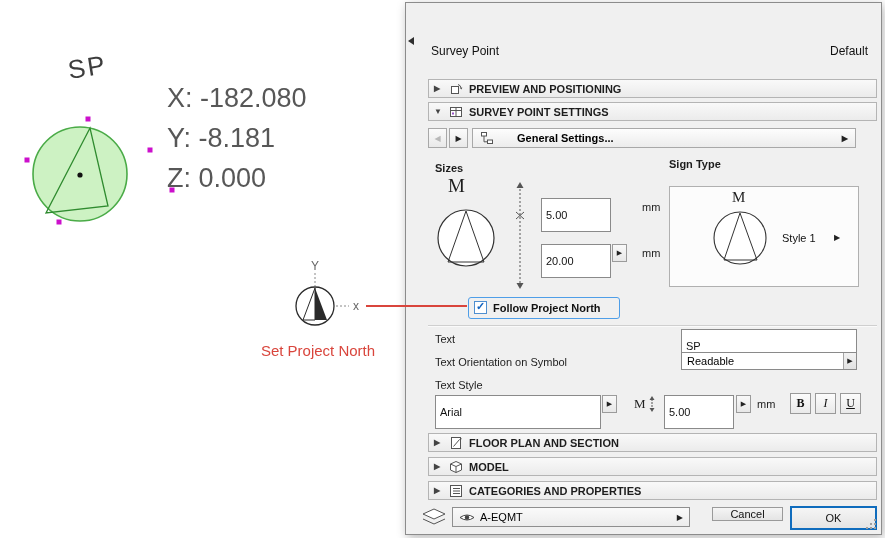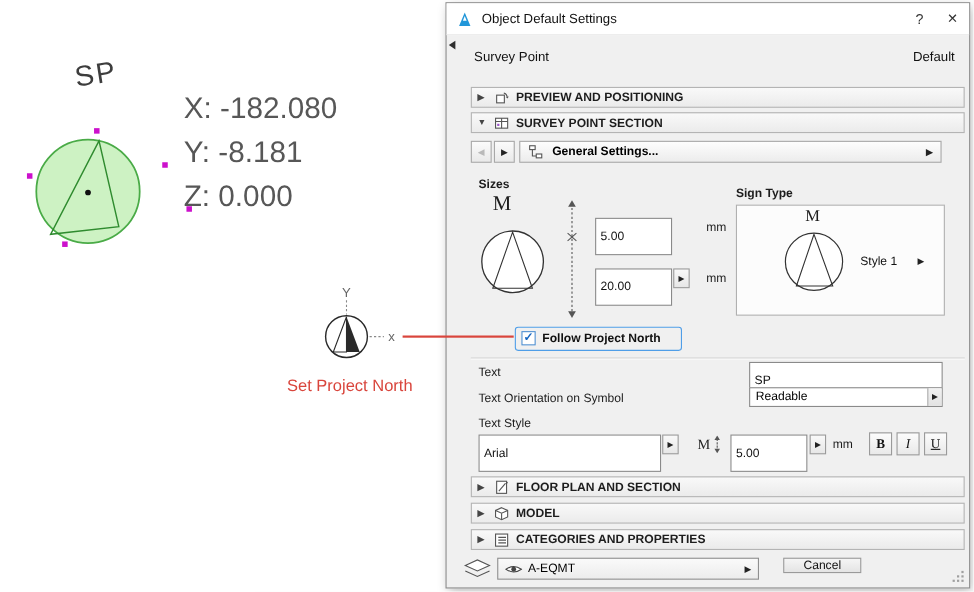--- a/index.html
+++ b/index.html
@@ -32,21 +32,21 @@
             background:linear-gradient(#f9f9f9,#ebebeb); border:1px solid #b4b4b4;
             display:flex; align-items:center; gap:6px; padding:0 5px; font-size:11px; font-weight:bold; color:#1d1d1d; cursor:pointer; }
   .secbar .arr { width:9px; font-size:8px; color:#444; }
 
   .navbtn { position:absolute; top:125px; width:19px; height:20px; border:1px solid #a8a8a8;
             background:linear-gradient(#fbfbfb,#e9e9e9); display:flex; align-items:center; justify-content:center;
             font-size:8px; color:#222; cursor:pointer; }
   .navbtn.disabled { color:#b9b9b9; }
   .gs-drop { position:absolute; left:66px; top:125px; width:384px; height:20px;
              background:linear-gradient(#fdfdfd,#ececec); border:1px solid #a8a8a8;
-             display:flex; align-items:center; gap:8px; padding:0 7px; font-size:11px; font-weight:bold; cursor:pointer; }
+             display:flex; align-items:center; gap:23px; padding:0 7px; font-size:11px; font-weight:bold; cursor:pointer; }
   .gs-drop .arr-r { margin-left:auto; font-size:8px; color:#222; }
 
   .grp-lbl { position:absolute; font-size:11px; font-weight:bold; color:#1d1d1d; }
   .plain-lbl { position:absolute; font-size:11px; color:#1d1d1d; }
   .serif-m { font-family:"Liberation Serif", serif; }
 
   .tinput { position:absolute; height:18px; border:1px solid #8a8a8a; background:#fff;
             font-size:11px; padding:16px 4px; font-family:"Liberation Sans",sans-serif; color:#111; }
   .spin { position:absolute; width:15px; height:18px; border:1px solid #9b9b9b;
           background:linear-gradient(#f9f9f9,#e7e7e7); font-size:7px; color:#222;
@@ -125,30 +125,20 @@
   </svg>
 
   <div class="redline"></div>
 
   <div class="rednote">
     <div>Set Project North</div>
   </div>
 
   <div class="dialog">
 
-    <div class="titlebar">
-      <svg width="15" height="15" viewBox="0 0 16 16">
-        <path d="M2.5 14.5 L8 1.5 L13.5 14.5 Z" fill="#2196d9"></path>
-        <path d="M6.2 9.5 L8 4.8 L9.8 9.5 Z" fill="#ffffff"></path>
-      </svg>
-      <span class="title">Object Default Settings</span>
-      <span style="margin-left:auto"></span>
-      <span class="cap-btn">?</span>
-      <span class="cap-btn" style="font-size:12px">✕</span>
-    </div>
 
     <div class="edge-marker"></div>
     <div class="subject">Survey Point</div>
     <div class="default-lbl">Default</div>
 
     <div class="secbar" style="top:76px">
       <span class="arr">▶</span>
       <svg width="14" height="14" viewBox="0 0 14 14">
         <rect x="2.5" y="4.5" width="7" height="7" fill="#fff" stroke="#555"></rect>
         <path d="M9 2.5 a4 4 0 0 1 3 3.5" fill="none" stroke="#555"></path>
@@ -158,41 +148,41 @@
     </div>
 
     <div class="secbar" style="top:99px">
       <span class="arr">▼</span>
       <svg width="14" height="14" viewBox="0 0 14 14">
         <rect x="1.5" y="2.5" width="11" height="9" fill="#fff" stroke="#555"></rect>
         <line x1="1.5" y1="5.5" x2="12.5" y2="5.5" stroke="#555"></line>
         <line x1="7" y1="2.5" x2="7" y2="11.5" stroke="#555"></line>
         <rect x="3" y="7.5" width="2" height="2" fill="#9a52c7"></rect>
       </svg>
-      <span>SURVEY POINT SECTION</span>
+      <span>SURVEY POINT SETTINGS</span>
     </div>
 
     <div class="navbtn disabled" style="left:22px">
       <span>◀</span>
     </div>
     <div class="navbtn" style="left:43px">
       <span>▶</span>
     </div>
     <div class="gs-drop">
       <svg width="14" height="14" viewBox="0 0 14 14">
         <rect x="1.5" y="1.5" width="5" height="3.5" fill="#fff" stroke="#555"></rect>
         <rect x="7.5" y="9" width="5" height="3.5" fill="#fff" stroke="#555"></rect>
         <path d="M4 5 v5.8 h3.5" fill="none" stroke="#555"></path>
       </svg>
       <span>General Settings...</span>
       <span class="arr-r">▶</span>
     </div>
 
     <div class="grp-lbl" style="left:29px;top:159px">Sizes</div>
-    <div class="grp-lbl" style="left:263px;top:167px">Sign Type</div>
+    <div class="grp-lbl" style="left:263px;top:155px">Sign Type</div>
 
     <div class="plain-lbl serif-m" style="left:42px;top:172px;font-size:19px">M</div>
     <svg style="position:absolute;left:28px;top:203px" width="64" height="64">
       <circle cx="32" cy="32" r="28" fill="#fff" stroke="#333" stroke-width="1.2"></circle>
       <polygon points="32,5 14,56 50,56" fill="none" stroke="#333" stroke-width="1"></polygon>
     </svg>
     <svg style="position:absolute;left:104px;top:178px" width="22" height="110">
       <line x1="10" y1="4" x2="10" y2="105" stroke="#555" stroke-dasharray="2,2"></line>
       <path d="M10 1 l-3.5 6 h7 Z" fill="#555"></path>
       <line x1="6" y1="31" x2="14" y2="38" stroke="#555"></line>
@@ -303,20 +293,23 @@
       <svg width="16" height="11" viewBox="0 0 16 11">
         <path d="M1 5.5 Q8 0.5 15 5.5 Q8 10.5 1 5.5 Z" fill="#fff" stroke="#444"></path>
         <circle cx="8" cy="5.5" r="2.2" fill="#444"></circle>
       </svg>
       <span>A-EQMT</span>
       <span class="arr-r">▶</span>
     </div>
     <div class="btn" style="left:306px;top:504px;width:71px;height:14px">
       <span>Cancel</span>
     </div>
+    <div class="btn default" style="left:384px;top:503px;width:87px;height:24px">
+      <span>OK</span>
+    </div>
 
     <div class="grip">
       <i style="left:8px;top:0"></i>
         <i style="left:4px;top:4px"></i>
         <i style="left:8px;top:4px"></i>
       <i style="left:0;top:8px"></i>
         <i style="left:4px;top:8px"></i>
         <i style="left:8px;top:8px"></i>
     </div>
   </div>

